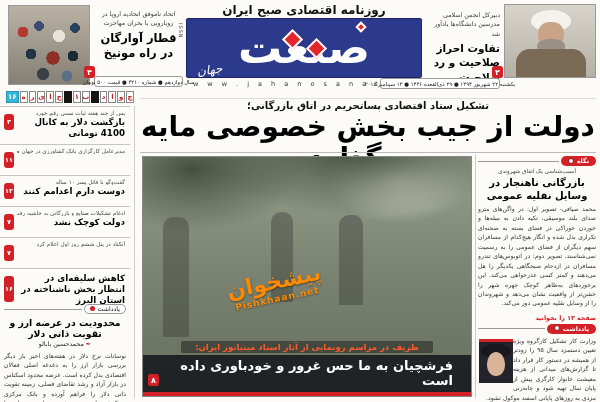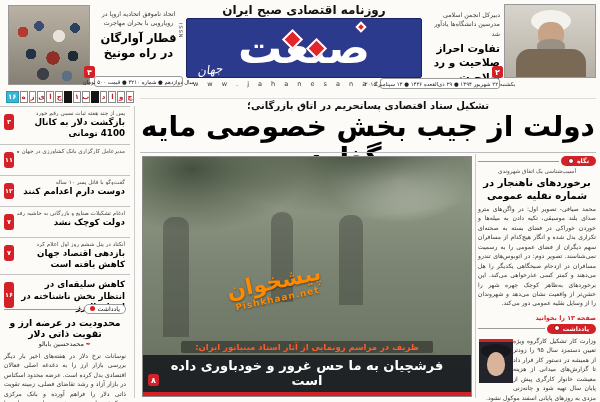--- a/index.html
+++ b/index.html
@@ -93,21 +93,21 @@
   .fig{position:absolute;}
   .wm{position:absolute;left:84px;top:112px;transform:rotate(-12deg);text-align:center;color:#ff8a00;
     text-shadow:0 1px 2px rgba(0,0,0,.45);}
   .wm-fa{font-size:22px;font-weight:bold;}
   .wm-en{font-size:9px;font-weight:bold;direction:ltr;letter-spacing:1px;}
   .cap{position:absolute;left:0;right:0;bottom:0;}
   .cap-kicker{text-align:center;margin-bottom:1px;}
   .cap-kicker span{display:inline-block;background:rgba(0,0,0,.38);color:#ff5a2e;font-size:8.5px;font-weight:bold;
     padding:1px 14px;border-radius:2px;}
   .cap-band{position:relative;background:rgba(8,10,18,.75);border-bottom:4px solid #d42027;
-    color:#fff;font-size:13px;font-weight:bold;text-align:center;padding:3px 18px 4px;}
+    color:#fff;font-size:13px;font-weight:bold;padding:3px 18px 4px;}
   .cap-chip{position:absolute;left:5px;bottom:6px;}
 
   
   .rcol{position:absolute;left:478px;top:154px;width:118px;}
   .pill-red{position:relative;background:#d42027;color:#fff;font-size:6.3px;font-weight:bold;
     border-radius:6px;padding:1px 7px 2px;display:flex;align-items:center;gap:3px;white-space:nowrap;}
   .pill-circle{width:6px;height:6px;background:#fff;border:1.5px solid #8c1218;border-radius:50%;display:inline-block;}
   .r-kicker{font-size:5.7px;color:#4a4a4a;text-align:center;margin-top:2px;}
   .r-title{font-size:10px;font-weight:bold;color:#000;text-align:center;line-height:1.3;margin:2px 0;}
   .read-more{font-size:6.3px;font-weight:bold;color:#d42027;text-align:right;margin:2px 0 3px;}
@@ -196,21 +196,20 @@
       <div class="sb-title">دوست دارم اعدامم کنند</div>
       <div class="sb-tab">۱۲</div>
     </div>
     <div class="sb-item">
       <div class="sb-kicker">ادغام تشکیلات صنایع و بازرگانی به حاشیه رفت</div>
       <div class="sb-title">دولت کوچک نشد</div>
       <div class="sb-tab">۷</div>
     </div>
     <div class="sb-item">
       <div class="sb-kicker">آنکتاد در پنل ششم روز اول اعلام کرد</div>
-      <div class="sb-title">بازدهی اقتصاد جهان کاهش یافته است</div>
       <div class="sb-tab">۷</div>
     </div>
     <div class="sb-item">
       <div class="sb-title">کاهش سلیقه‌ای در انتظار بخش ناشناخته در استان البرز</div>
       <div class="sb-tab tall">۱۶</div>
     </div>
   </div>
   <div class="v1"></div>
 
   <div class="note">
@@ -276,21 +275,21 @@
 
   <div class="rcol">
     <div class="pillrow">
       <div class="pill-red">
         <span>نگاه</span>
         <span class="pill-circle"></span>
       </div>
       <div class="hline"></div>
     </div>
     <div class="r-kicker">آسیب‌شناسی یک اتفاق شهروندی</div>
-    <div class="r-title">برخوردهای ناهنجار در شماره نقلیه عمومی</div>
+    <div class="r-title">بازرگانی ناهنجار در وسایل نقلیه عمومی</div>
     <p class="body-sm" style="margin-top:1px;">محمد صیافی- تصویر اول: در واگن‌های مترو صدای بلند موسیقی، تکیه دادن به میله‌ها و خوردن خوراکی در فضای بسته به صحنه‌ای تکراری بدل شده و انگار هیچ‌کدام از مسافران سهم دیگران از فضای عمومی را به رسمیت نمی‌شناسند. تصویر دوم: در اتوبوس‌های تندرو مسافران در ازدحام صبحگاهی یکدیگر را هل می‌دهند و کمتر کسی عذرخواهی می‌کند. این برخوردهای به‌ظاهر کوچک چهره شهر را خشن‌تر از واقعیت نشان می‌دهد و شهروندان را از وسایل نقلیه عمومی دور می‌کند.</p>
     <div class="read-more">صفحه ۱۳ را بخوانید</div>
 
     <div class="pillrow">
       <div class="pill-red">
         <span>یادداشت</span>
         <span class="pill-circle"></span>
       </div>
       <div class="hline"></div>
     </div>

